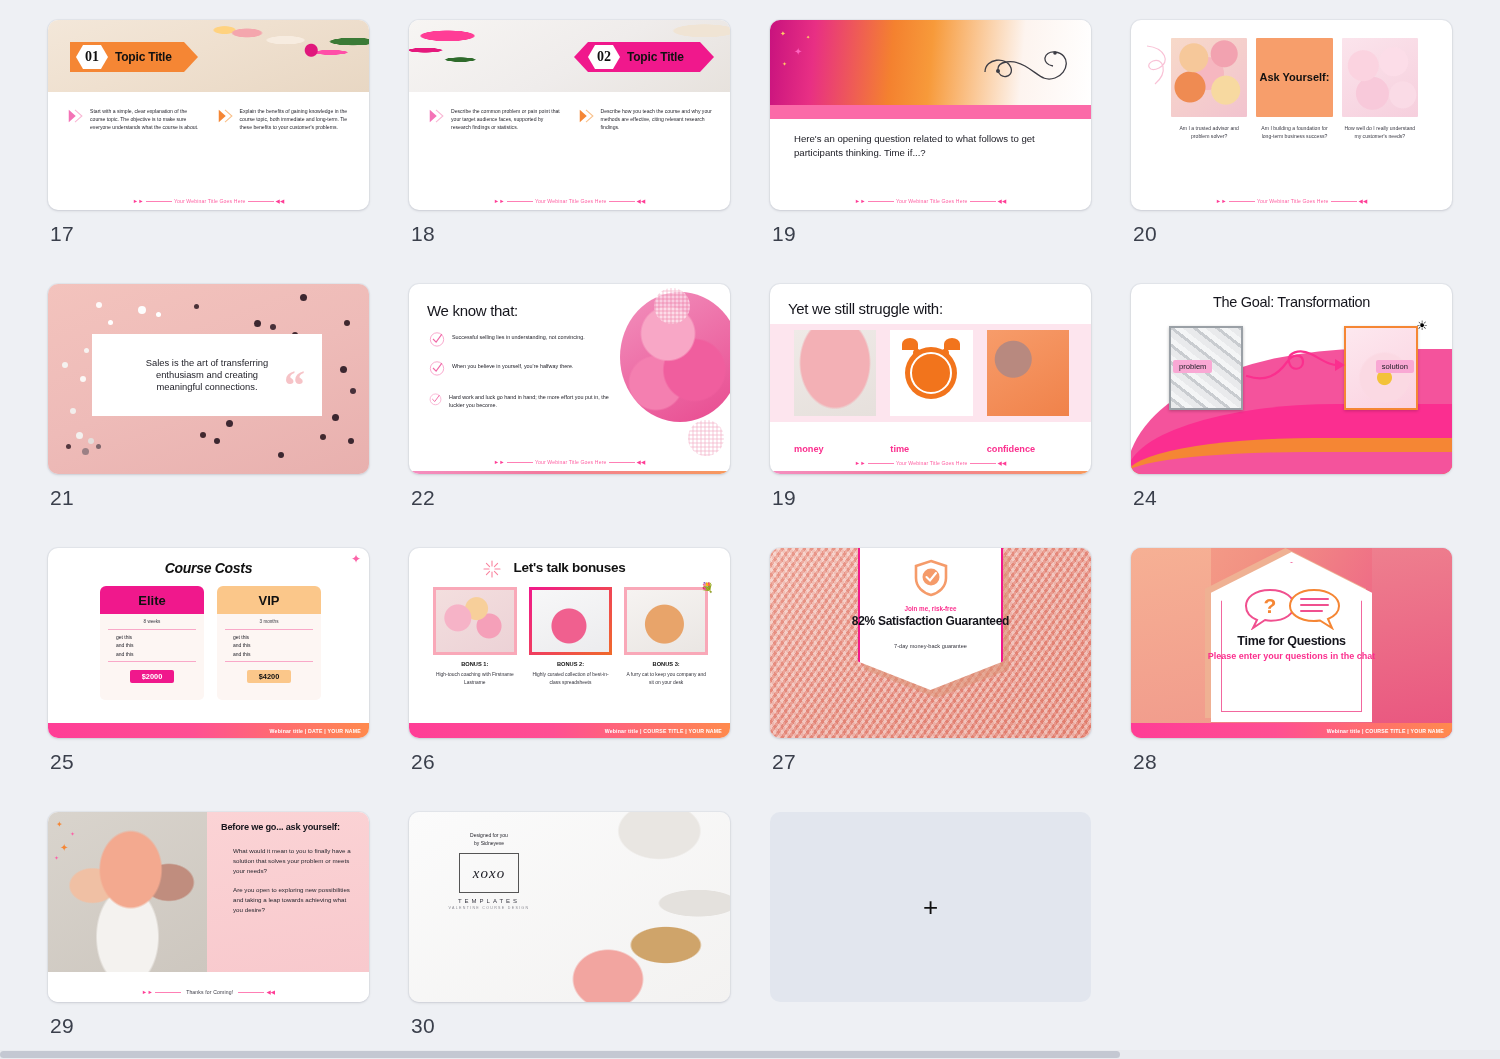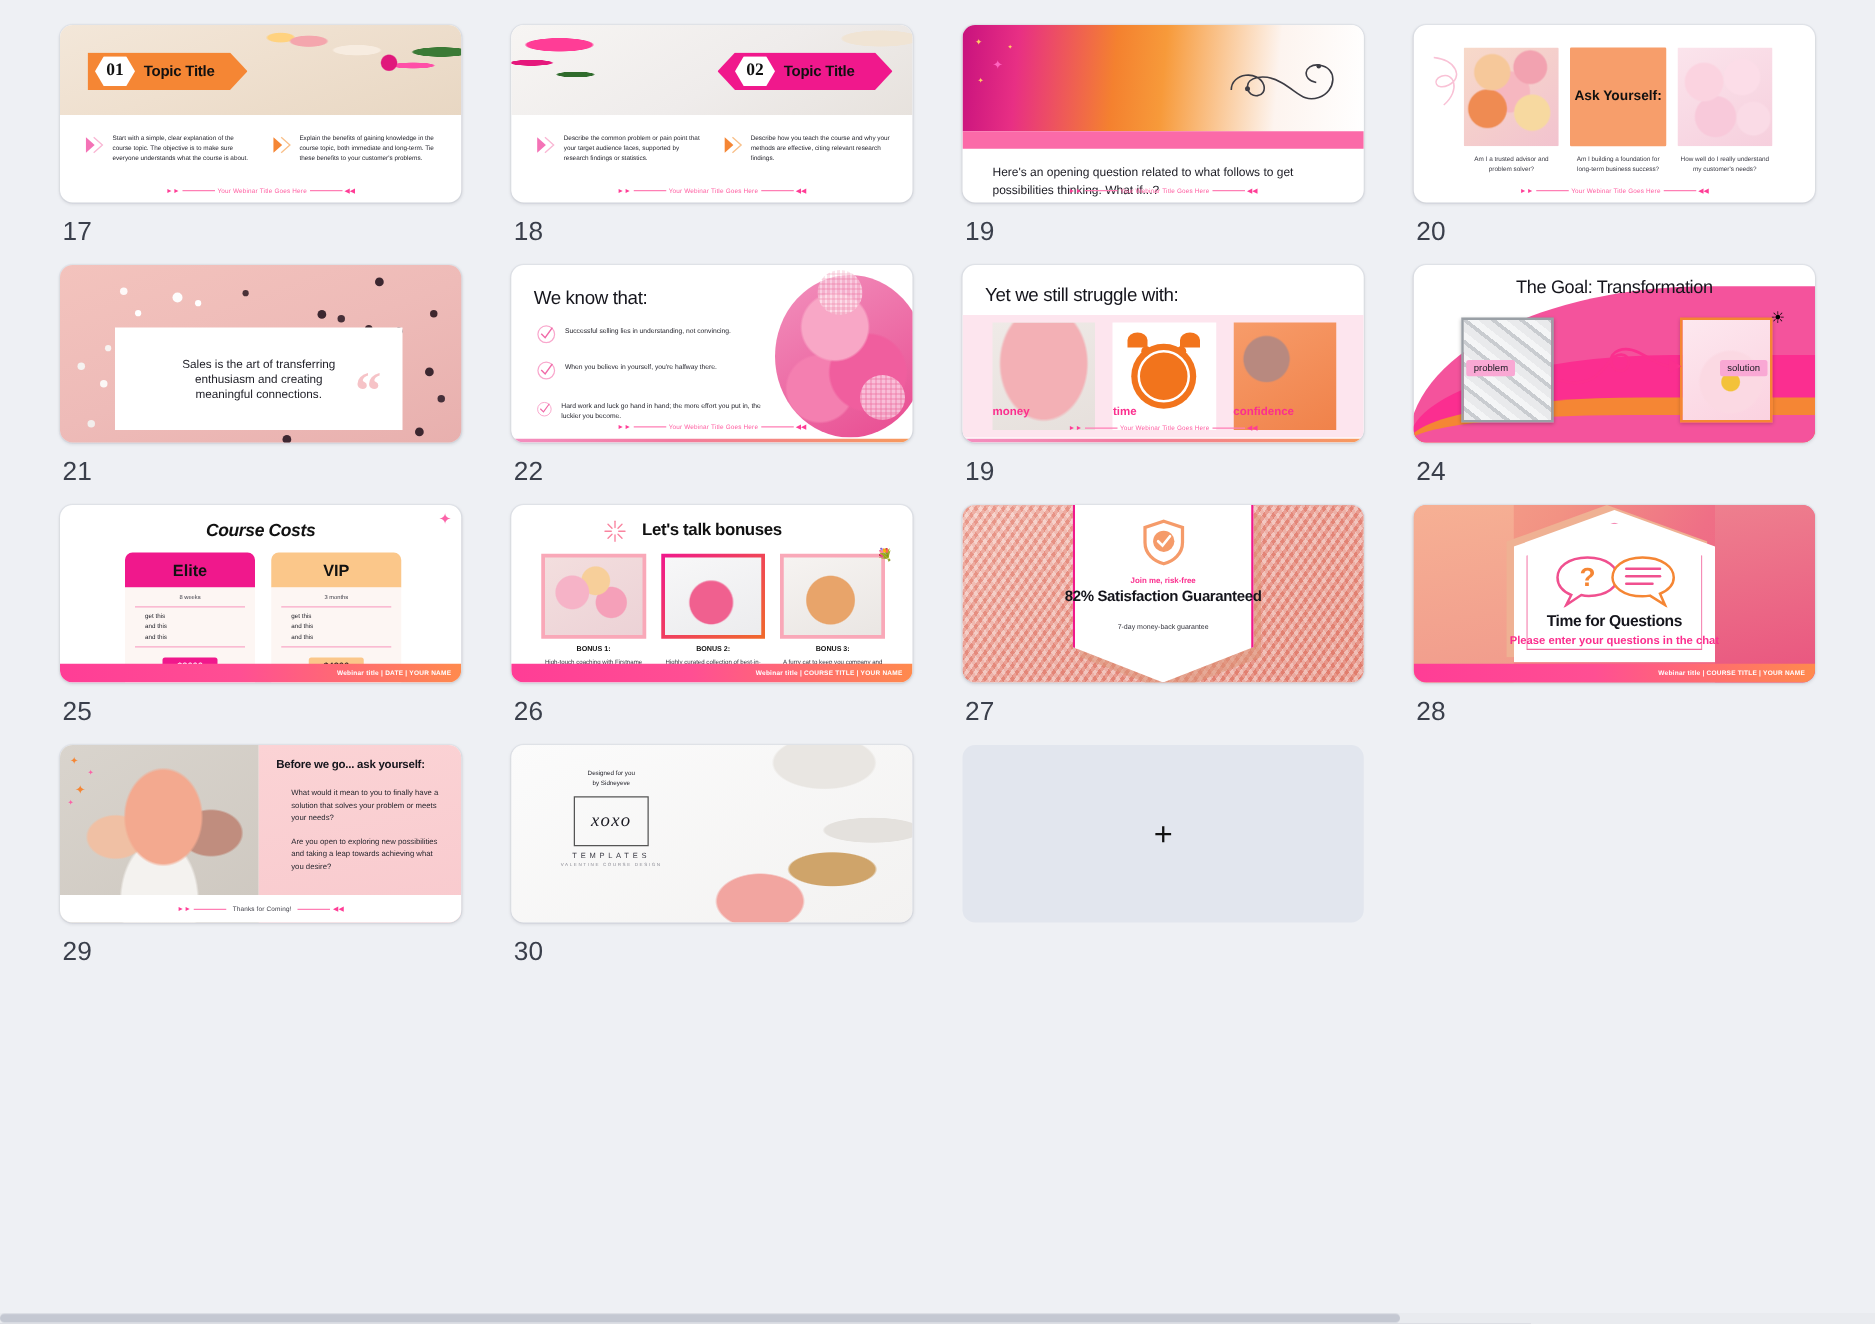--- a/index.html
+++ b/index.html
@@ -12,30 +12,30 @@
   }
   .grid {
     display:grid;
     grid-template-columns: repeat(4, 361px);
     column-gap: 0px;
     row-gap: 0px;
     padding: 20px 0 0 48px;
   }
   .cell { width:361px; }
   .slide {
-    width:321px; height:142px;
+    width:321px; height:190px;
     background:#fff;
     border-radius:10px;
     overflow:hidden;
     position:relative;
     box-shadow:0 1px 3px rgba(20,20,40,.13), 0 0 0 1px rgba(120,130,160,.07);
   }
   .num {
     font-size:21px; color:#3a3f4b; letter-spacing:.2px;
-    padding:12px 0 0 2px; height:50px;
+    padding:12px 0 0 2px; height:74px;
   }
 
   
   .foot {
     position:absolute; left:0; right:0; bottom:6px;
     text-align:center; font-size:5.1px; color:#ff5fa2;
     letter-spacing:.15px; white-space:nowrap;
   }
   .foot .ln { display:inline-block; width:26px; height:1px; background:#ff7fb5; vertical-align:middle; margin:0 2px; }
   .foot .ar { color:#ff3d96; font-size:5.5px; }
@@ -383,21 +383,21 @@
       <div class="spark" style="left:10px;top:10px">✦</div>
       <div class="spark" style="left:24px;top:26px;font-size:10px;color:#ff63c0">✦</div>
       <div class="spark" style="left:12px;top:40px;font-size:6px">✦</div>
       <div class="spark" style="left:36px;top:14px;font-size:5px">✦</div>
       <svg class="swirl" width="96" height="46" viewBox="0 0 96 46">
         <path d="M4 28 C4 14, 26 12, 30 24 C33 34, 18 36, 17 26 C16 18, 30 14, 44 22 C58 30, 62 38, 74 34 C88 29, 90 10, 74 8 C62 7, 60 20, 72 22" fill="none" stroke="#3c3c44" stroke-width="1.3"></path>
         <circle cx="17" cy="27" r="2" fill="#3c3c44"></circle>
         <circle cx="74" cy="9" r="1.8" fill="#3c3c44"></circle>
       </svg>
       <div class="band"></div>
-      <div class="q">Here's an opening question related to what follows to get possibilities thinking. What if...?</div>
+      <div class="q">Here's an opening question related to what follows to get participants thinking. Time if...?</div>
       <div class="foot">
         <span class="ar">►►</span><span class="ln"></span><span>Your Webinar Title Goes Here</span><span class="ln"></span><span class="ar">◀◀</span>
       </div>
     </div>
     <div class="num">19</div>
   </div>
 
   <div class="cell">
     <div class="slide s20">
       <svg class="curl" width="34" height="46" viewBox="0 0 34 46">

